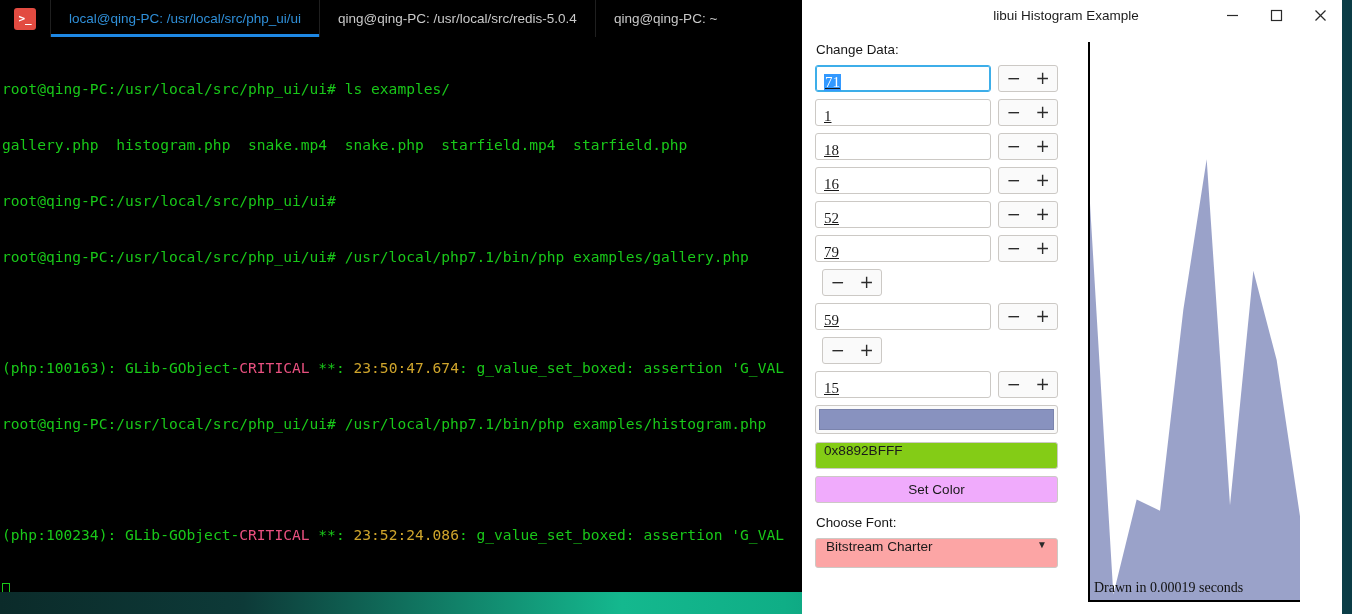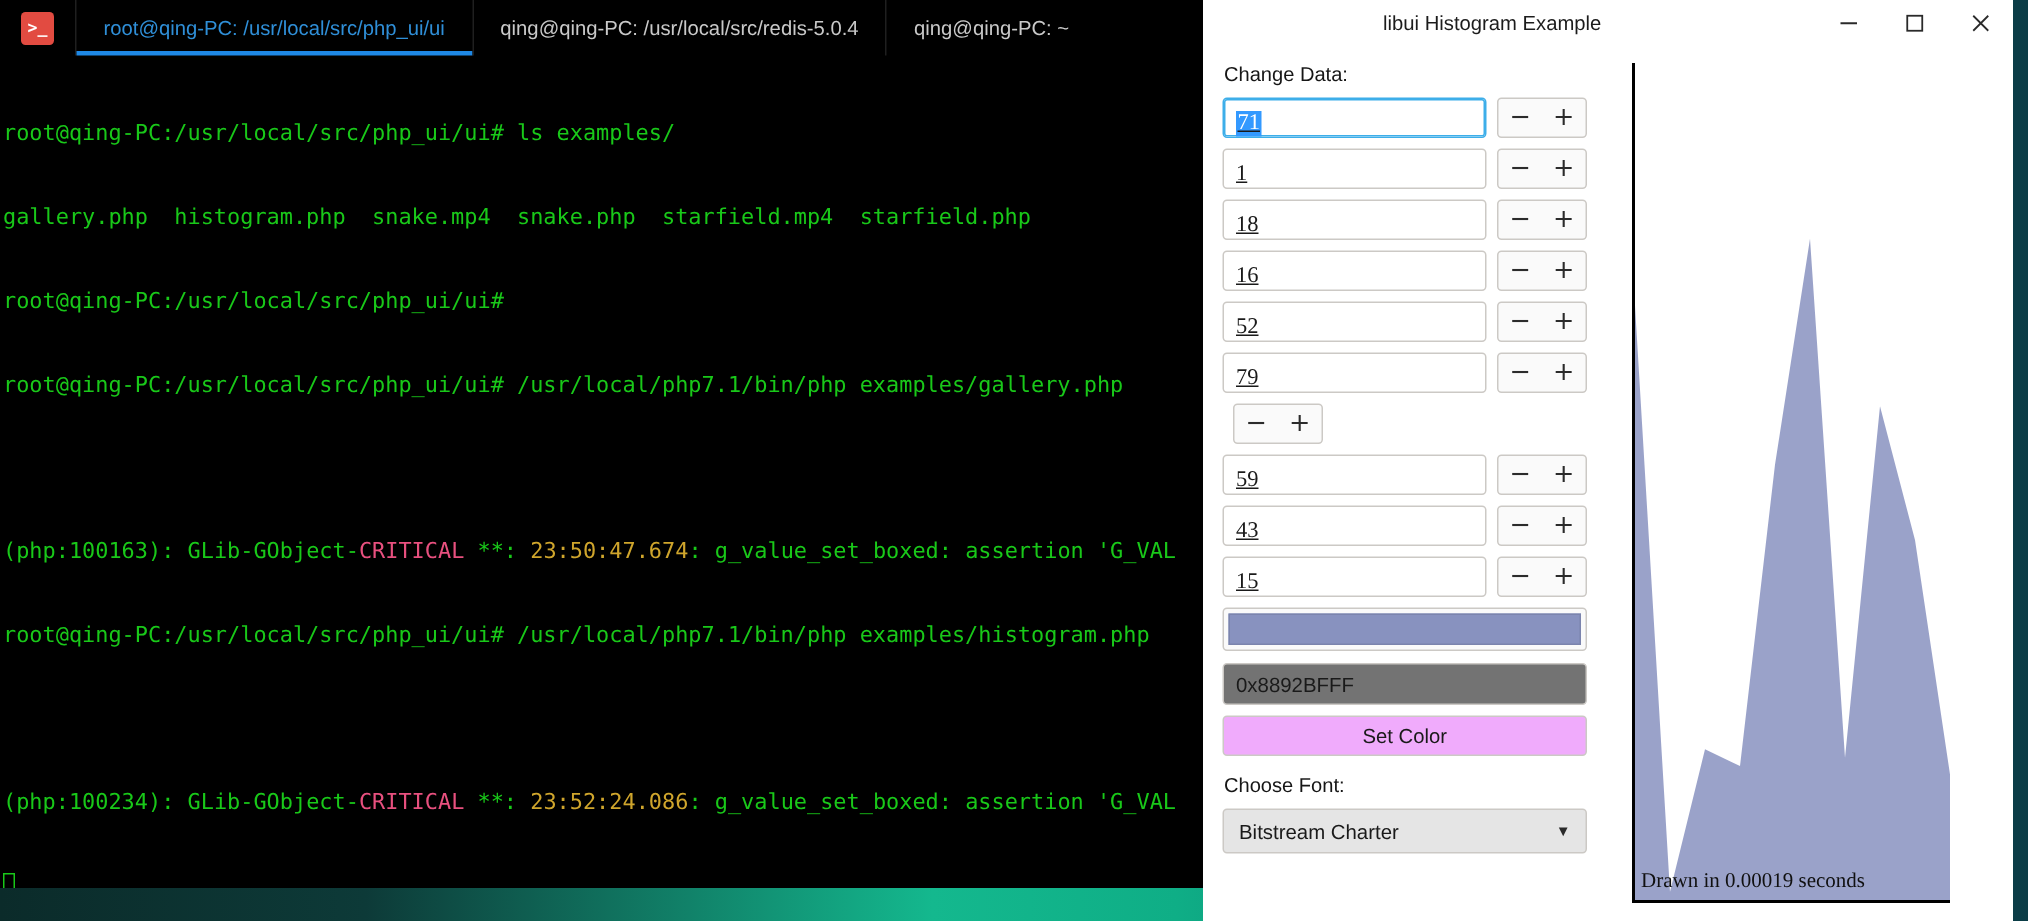--- a/index.html
+++ b/index.html
@@ -113,21 +113,21 @@
   }
   #libui-titlebar {
     height: 30px;
     display: flex;
     align-items: center;
     position: relative;
     background: #ffffff;
   }
   #libui-title {
     flex: 1;
-    text-align: left;
+    text-align: center;
     font-size: 13.5px;
     color: #1c1c1c;
     padding-left: 120px;
   }
   #winbtns {
     display: flex;
     align-items: center;
     height: 30px;
   }
   .winbtn {
@@ -217,24 +217,24 @@
   }
   #color-swatch {
     width: 100%; height: 100%;
     border: 1px solid #7b84ad;
     box-sizing: border-box;
   }
   #color-hex {
     height: 27px;
     border: 1px solid #ccc9c5;
     border-radius: 3px;
-    background: #737373;
-    display: flex;
-    align-items: center;
-    padding: 13px 8px;
+    background: #84cc16;
+    display: flex;
+    align-items: flex-start;
+    padding: 0 8px;
     font-size: 13.6px;
     box-sizing: border-box;
     margin-bottom: 7px;
     color: #1a1a1a;
   }
   #set-color-btn {
     height: 27px;
     border: 1px solid #ccc9c5;
     border-radius: 3px;
     background: #f0abfc;
@@ -243,23 +243,23 @@
     justify-content: center;
     font-size: 13.5px;
     box-sizing: border-box;
     color: #1a1a1a;
   }
   #font-label { margin-top: 12px; }
   #font-combo {
     height: 30px;
     border: 1px solid #ccc9c5;
     border-radius: 3px;
-    background: #e5e5e5;
-    display: flex;
-    align-items: center;
+    background: #fca5a5;
+    display: flex;
+    align-items: flex-start;
     padding: 0 10px;
     box-sizing: border-box;
     font-size: 13.6px;
     color: #1a1a1a;
     gap: 47px;
   }
   #font-combo .fname { flex: 1; }
   #font-combo .caret {
     font-size: 10px;
     color: #2a2a2a;
@@ -303,21 +303,21 @@
 
 <div id="terminal">
 
   <div id="tabbar">
     <div id="term-icon-wrap">
       <div id="term-icon">
         <span>&gt;_</span>
       </div>
     </div>
     <div class="tab active">
-      <span>root@qing-PC: /usr/local/src/php_ui/ui</span>
+      <span>local@qing-PC: /usr/local/src/php_ui/ui</span>
     </div>
     <div class="tab">
       <span>qing@qing-PC: /usr/local/src/redis-5.0.4</span>
     </div>
     <div class="tab">
       <span>qing@qing-PC: ~</span>
     </div>
   </div>
 
   <div id="term-body">
@@ -427,23 +427,20 @@
           <div class="spin-row">
             <div class="spin-entry">
               <span>59</span>
             </div>
             <div class="spin-btns">
               <div class="spin-btn">−</div>
               <div class="spin-btn">+</div>
             </div>
           </div>
           <div class="spin-row">
-            <div class="spin-entry">
-              <span>43</span>
-            </div>
             <div class="spin-btns">
               <div class="spin-btn">−</div>
               <div class="spin-btn">+</div>
             </div>
           </div>
           <div class="spin-row">
             <div class="spin-entry">
               <span>15</span>
             </div>
             <div class="spin-btns">

